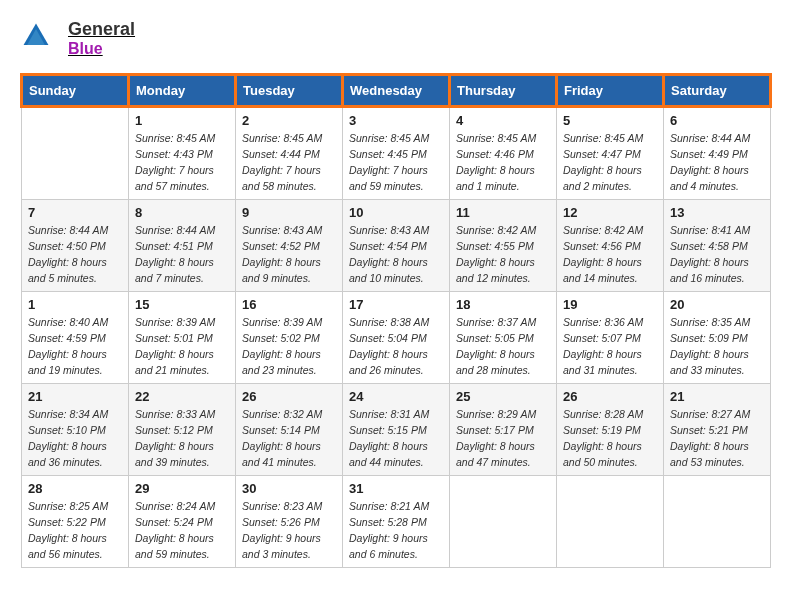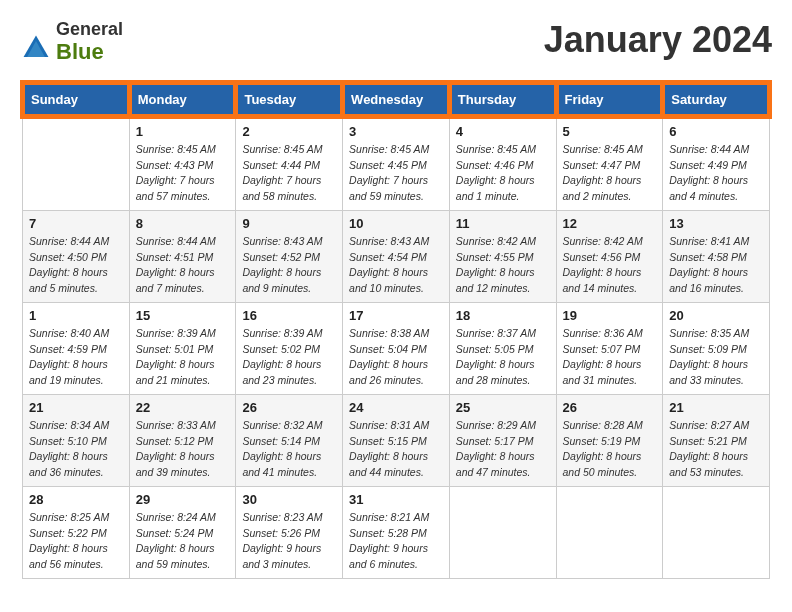--- a/index.html
+++ b/index.html
@@ -11,37 +11,38 @@
       padding: 20px;
     }
     .header {
       display: flex;
       justify-content: space-between;
       align-items: flex-start;
       margin-bottom: 16px;
     }
     .logo {
       display: flex;
-      align-items: flex-end;
-      gap: 4px;
+      align-items: flex-start;
+      gap: 16px;
+      text-decoration: underline;
     }
     .logo-text {
       display: flex;
       flex-direction: column;
       line-height: 1.1;
     }
     .logo-general {
       font-size: 18px;
       font-weight: bold;
       color: #333;
     }
     .logo-blue {
-      font-size: 22px;
-      font-weight: bold;
-      color: #4d7c0f;
+      font-size: 16px;
+      font-weight: bold;
+      color: #a21caf;
     }
     .logo-icon {
       width: 32px;
       height: 32px;
     }
     .title-block {
       text-align: right;
     }
     .month-title {
       font-size: 36px;
@@ -57,21 +58,21 @@
       width: 100%;
       border-collapse: collapse;
     }
     th {
       background-color: #2563a8;
       color: white;
       font-size: 13px;
       font-weight: bold;
       padding: 7px 6px;
       text-align: left;
-      border: 5px solid #f97316;
+      border: 3px solid #f97316;
     }
     td {
       border: 1px solid #ccc;
       vertical-align: top;
       padding: 5px 6px;
       font-size: 11px;
       color: #333;
       min-height: 80px;
       width: calc(100% / 7);
     }
@@ -105,21 +106,20 @@
     <svg class="logo-icon" viewBox="0 0 36 36">
       <polygon points="18,4 32,28 4,28" fill="#1a6db5"></polygon>
       <polygon points="18,10 28,28 8,28" fill="#4a9fd4" opacity="0.5"></polygon>
     </svg>
     <div class="logo-text">
       <span class="logo-general">General</span>
       <span class="logo-blue">Blue</span>
     </div>
   </div>
   <div class="title-block">
-    <div class="month-title">January 2024</div>
   </div>
 </div>
 
 <table>
   <thead>
     <tr>
     <th>Sunday</th>
         <th>Monday</th>
         <th>Tuesday</th>
         <th>Wednesday</th>

